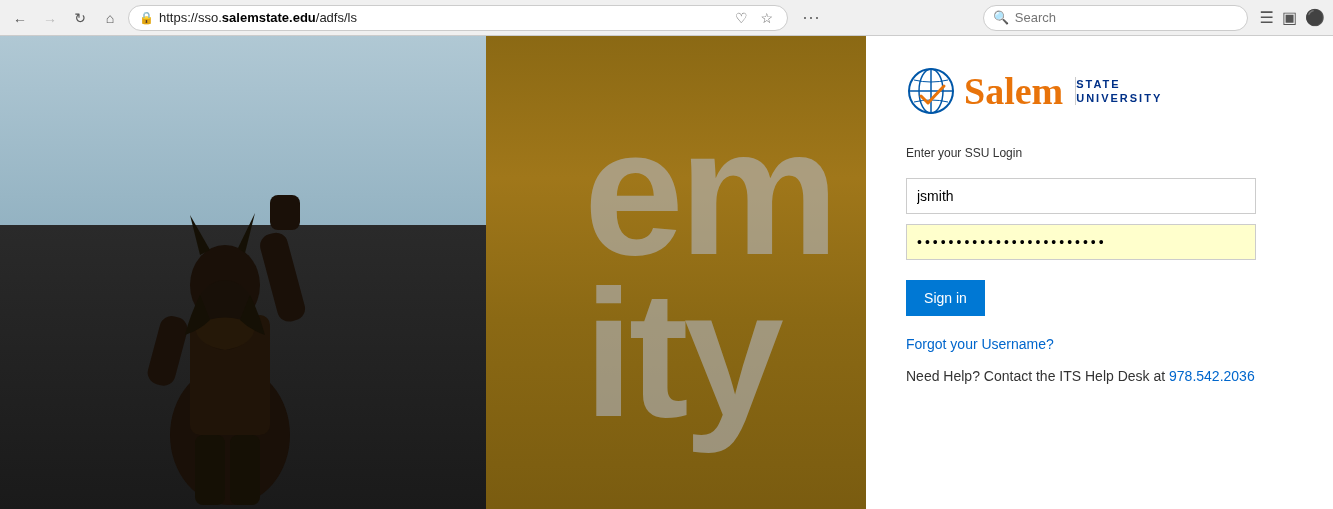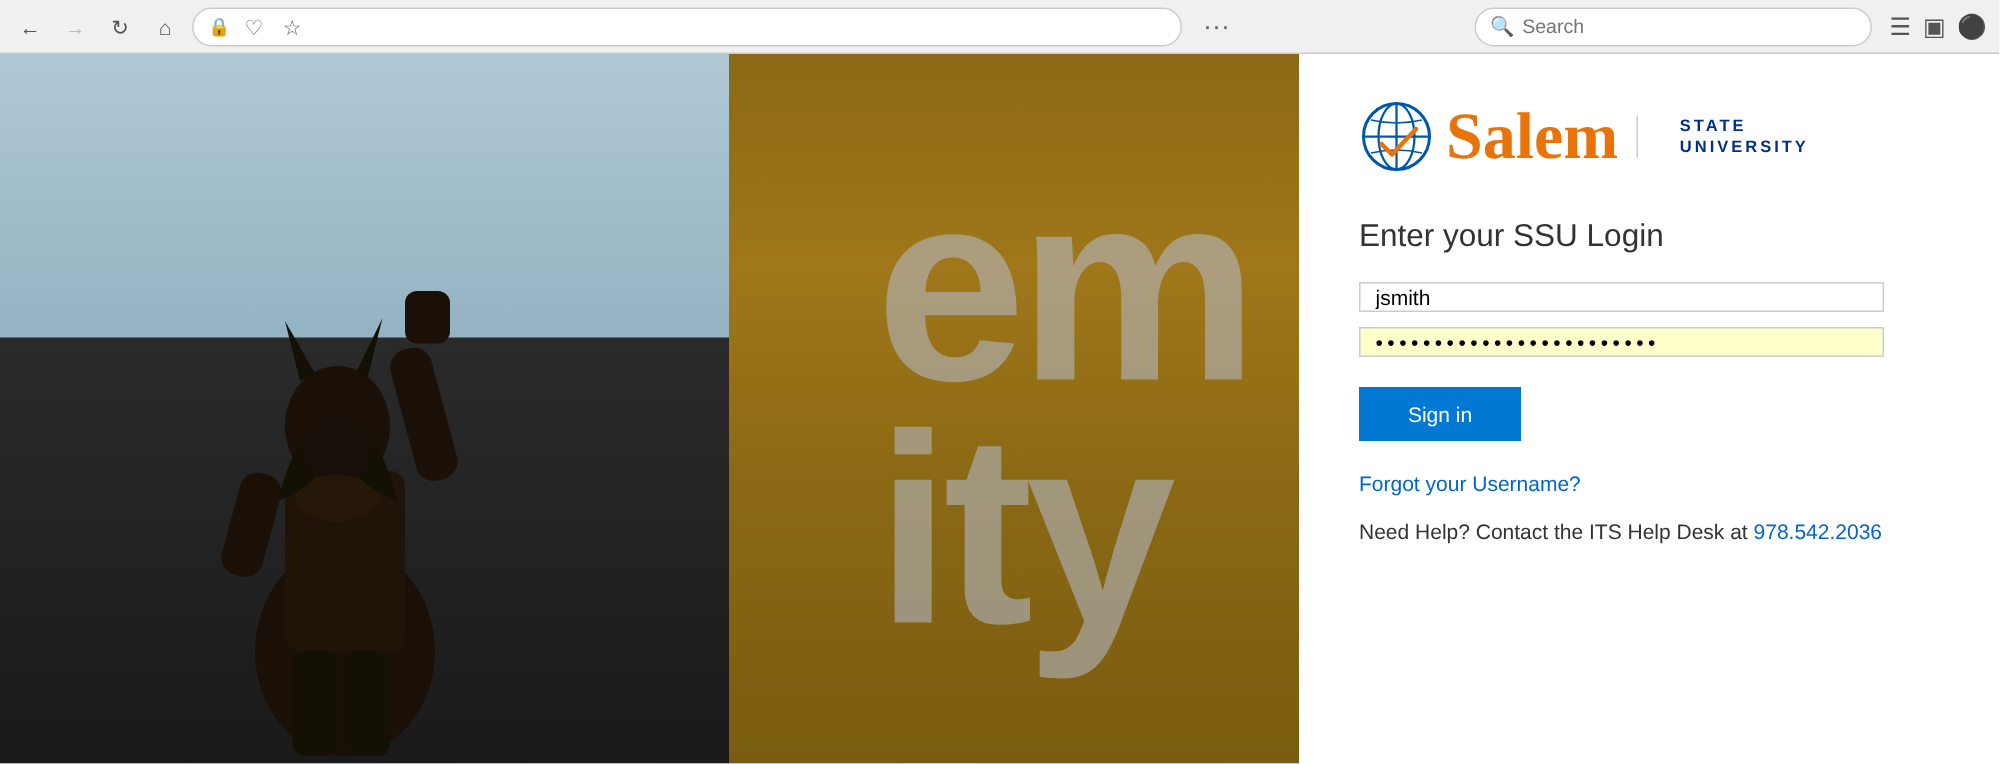--- a/index.html
+++ b/index.html
@@ -139,59 +139,59 @@
       margin-bottom: 30px;
     }
     .logo-globe {
       width: 50px;
       height: 50px;
     }
     .logo-text-area {
       display: flex;
       flex-direction: column;
       border-left: 1px solid #ccc;
-      padding-left: 28px;
+      padding-left: 0;
       margin-left: 4px;
     }
     .logo-salem {
-      font-size: 44px;
+      font-size: 38px;
       font-weight: bold;
       color: #e8730a;
       font-family: 'Times New Roman', serif;
       line-height: 1;
     }
     .logo-state-univ {
       font-size: 11px;
       font-weight: bold;
       color: #003087;
       letter-spacing: 2px;
       text-transform: uppercase;
       line-height: 1.3;
     }
     .login-title {
-      font-size: 21px;
+      font-size: 12px;
       color: #333;
       margin-bottom: 18px;
     }
     .input-field {
       width: 100%;
       max-width: 350px;
-      height: 20px;
+      height: 36px;
       border: 1px solid #ccc;
       padding: 0 10px;
       font-size: 14px;
       margin-bottom: 10px;
       outline: none;
     }
     .password-field {
       background: #ffffcc;
       letter-spacing: 3px;
     }
     .sign-in-btn {
-      width: 108px;
+      width: 79px;
       height: 36px;
       background: #0078d4;
       color: #fff;
       border: none;
       font-size: 14px;
       cursor: pointer;
       margin-top: 10px;
       margin-bottom: 20px;
     }
     .help-links {
@@ -220,20 +220,23 @@
 <body>
 
 <div class="browser-chrome">
   <button class="nav-btn">←</button>
   <button class="nav-btn disabled">→</button>
   <button class="nav-btn">↻</button>
   <button class="nav-btn">⌂</button>
 
   <div class="address-bar-container">
     <span class="lock-icon">🔒</span>
+    <span class="address-text">
+      https://sso.<span class="highlight">salemstate.edu</span>/adfs/ls
+    </span>
     <span class="addr-icon">♡</span>
     <span class="addr-icon">☆</span>
   </div>
 
   <span class="addr-icon" style="font-size:18px; margin-left:4px;">···</span>
 
   <div class="search-bar">
     <span class="search-icon">🔍</span>
     <input class="search-input" type="text" placeholder="Search" style="">
   </div>

